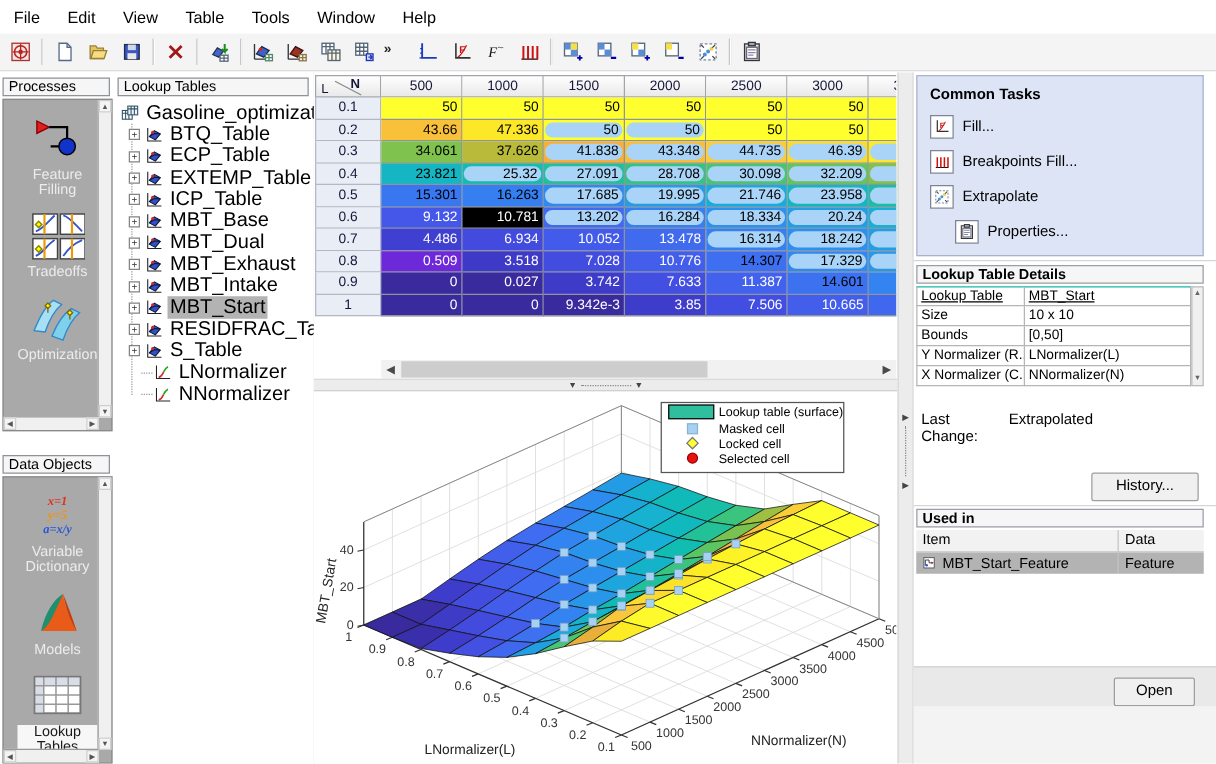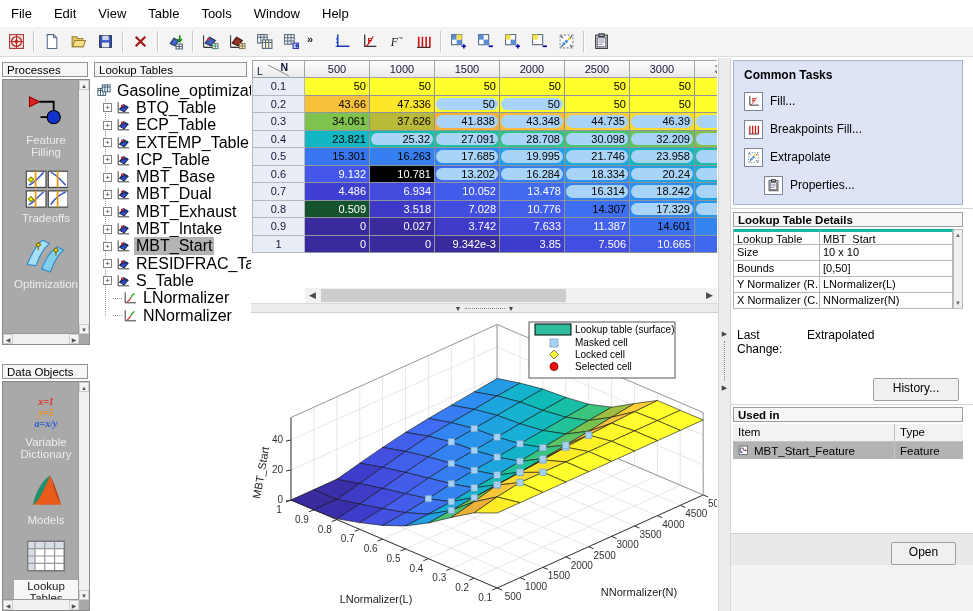--- a/index.html
+++ b/index.html
@@ -77,21 +77,21 @@
   .task .tkicon{width:17px;height:17px;background:#fff;border:1px solid #7d8494;display:flex;align-items:center;justify-content:center;margin-right:7px;}
   .task .tkicon svg{width:13px;height:13px;}
   .task .tklabel{font-size:12px;}
   .cap2{position:absolute;left:2px;width:230px;height:15px;background:#f6f6f6;border:1px solid #9a9ea6;
         font-size:11.5px;font-weight:bold;line-height:15px;padding-left:4px;box-sizing:border-box;}
   #detailsgrid{position:absolute;left:2px;top:171px;width:220px;}
   .dgrow{display:flex;height:16px;}
   .dgl{width:86px;border:1px solid #b5b5b5;border-top:none;border-right:none;font-size:11px;line-height:15px;
        padding-left:3px;box-sizing:border-box;overflow:hidden;white-space:nowrap;}
   .dgv{flex:1;border:1px solid #b5b5b5;border-top:none;font-size:11px;line-height:15px;padding-left:3px;box-sizing:border-box;overflow:hidden;white-space:nowrap;}
-  .dgrow:first-child .dgl,.dgrow:first-child .dgv{border-top:3px solid #14b8a6;text-decoration:underline;}
+  .dgrow:first-child .dgl,.dgrow:first-child .dgv{border-top:1px solid #14b8a6;text-decoration:underline;}
   #dscroll{position:absolute;left:222px;top:171px;width:10px;height:80px;background:#f0f0f0;border:1px solid #bbb;box-sizing:border-box;}
   #dscroll div{font-size:6px;color:#666;text-align:center;line-height:10px;}
   #lastchange{position:absolute;left:6px;top:270px;font-size:12px;line-height:14px;}
   #lastchange-val{position:absolute;left:76px;top:270px;font-size:12px;}
   .pushbtn{position:absolute;background:#f0f0f0;border:1px solid #9e9e9e;font-size:12px;text-align:center;
            font-family:"Liberation Sans",sans-serif;border-radius:2px;}
   #history-btn{left:142px;top:320px;width:84px;height:21px;line-height:19px;}
   #usedin-table{position:absolute;left:2px;top:366px;width:230px;}
   .uhead{display:flex;height:17px;background:#f2f2f2;border-bottom:1px solid #c4c4c4;}
   .uhead div{font-size:11.5px;line-height:16px;padding-left:5px;box-sizing:border-box;}
@@ -682,21 +682,21 @@
           </div>
           <div class="dcell" style="width: 65px; background: rgb(45, 143, 239); padding-left: 44px;">
             <div class="pill" style="background: rgb(169, 212, 247);">18.242</div>
           </div>
           <div class="dcell" style="width: 65px; background: rgb(34, 159, 227);">
             <div class="pill" style="background: rgb(169, 212, 247);"></div>
           </div>
         </div>
         <div class="drow">
           <div class="rhead" style="width: 53px;">0.8</div>
-          <div class="dcell" style="width: 65px; background: #14532d; color: rgb(255, 255, 255);">0.509</div>
+          <div class="dcell" style="width: 65px; background: #6d28d9; color: rgb(255, 255, 255);">0.509</div>
           <div class="dcell" style="width: 65px; background: rgb(62, 58, 199); color: rgb(255, 255, 255);">3.518</div>
           <div class="dcell" style="width: 65px; background: rgb(66, 76, 222); color: rgb(255, 255, 255);">7.028</div>
           <div class="dcell" style="width: 65px; background: rgb(66, 94, 235); color: rgb(255, 255, 255);">10.776</div>
           <div class="dcell" style="width: 65px; background: rgb(62, 111, 240); color: rgb(0, 0, 0);">14.307</div>
           <div class="dcell" style="width: 65px; background: rgb(49, 136, 240);">
             <div class="pill" style="background: rgb(169, 212, 247);">17.329</div>
           </div>
           <div class="dcell" style="width: 65px; background: rgb(39, 152, 232);">
             <div class="pill" style="background: rgb(169, 212, 247);"></div>
           </div>
@@ -1042,21 +1042,21 @@
       <div>Last</div>
         <div>Change:</div>
     </div>
     <div id="lastchange-val">Extrapolated</div>
     <div class="pushbtn" id="history-btn">History...</div>
     <div class="rsep" style="top:346px;"></div>
     <div class="cap2" style="top:349px;">Used in</div>
     <div id="usedin-table">
       <div class="uhead">
         <div class="ucol1">Item</div>
-        <div class="ucol2">Type</div>
+        <div class="ucol2">Data</div>
       </div>
       <div id="usedin-rows">
           <div class="urow">
             <div class="ucol1">
               <span style="display:flex;">
                 <svg viewBox="0 0 16 16" xmlns="http://www.w3.org/2000/svg">
                   <rect x="1.5" y="1.5" width="11" height="11" fill="#fff" stroke="#555"></rect>
                   <path d="M3 10V4h4v3h4" stroke="#334" fill="none"></path>
                   <path d="M9.5 5.5 12 7 9.5 8.5z" fill="#b22"></path>
                   <circle cx="4.5" cy="9.5" r="1.3" fill="#35c"></circle>

